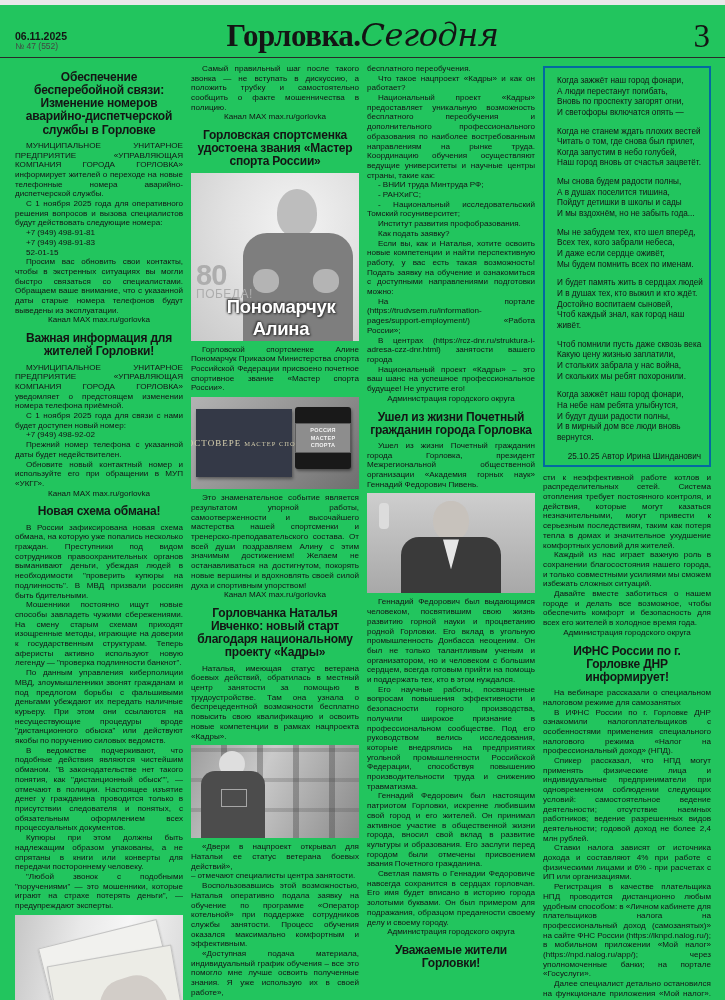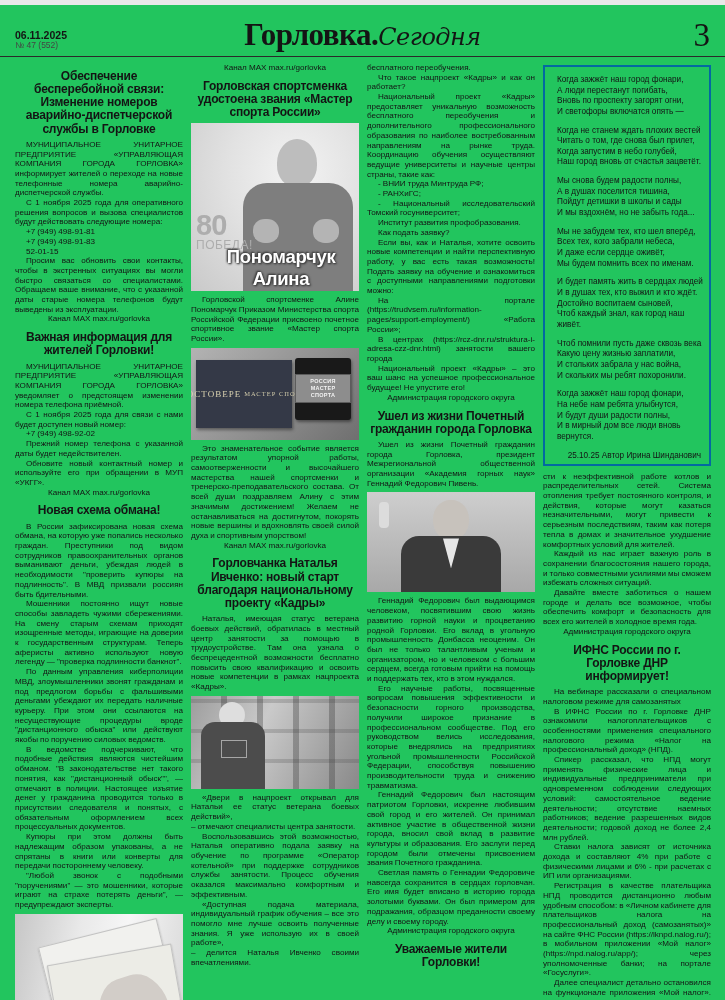--- a/index.html
+++ b/index.html
@@ -6,21 +6,21 @@
   .page{width:725px;height:1000px;margin:5px auto;background:#22c55e;color:#141414;
         font-family:"Liberation Sans",sans-serif;position:relative;overflow:hidden;box-sizing:border-box}
   
   .hdr{display:flex;align-items:flex-end;justify-content:space-between;
        padding:16px 15px 5px 15px;border-bottom:1.5px solid #2a2a2a}
   .hdr-left{width:120px;line-height:1.15}
   .hdr-date{font-size:10.5px;font-weight:bold}
   .hdr-issue{font-size:8.5px;color:#444}
   .masthead{flex:1;text-align:center;white-space:nowrap;line-height:.9;padding-bottom:2px}
   .m-bold{font-family:"Liberation Serif",serif;font-weight:bold;font-size:31px;letter-spacing:-.5px}
-  .m-script{font-family:"DejaVu Serif",serif;font-style:italic;font-size:24px;letter-spacing:-.5px}
+  .m-script{font-family:"DejaVu Serif",serif;font-style:italic;font-size:32px;letter-spacing:-.5px}
   .pageno{width:120px;text-align:right;font-family:"Liberation Serif",serif;font-size:33px;line-height:.9}
   
   .cols{display:flex;gap:8px;padding:6px 15px 0 15px;height:938px;overflow:hidden}
   .col{flex:0 0 168px;width:168px;overflow:hidden}
   .art-title{font-size:12px;font-weight:bold;text-align:center;line-height:1.1;
              margin:7px 2px 4px 2px;letter-spacing:-.2px}
   .par{margin:0;font-size:8.1px;line-height:1.2;text-align:justify;text-indent:11px;
        word-spacing:-.2px}
   .par.line{text-align:left}
   .par.right{text-align:center;text-indent:0}
@@ -125,20 +125,21 @@
         <div class="note note1"></div>
         <div class="note note2"></div>
         <div class="hand"></div>
       </div>
 
     </section>
 
     <section class="col">
       <div>
 
+      <p class="par">Самый правильный шаг после такого звонка — не вступать в дискуссию, а положить трубку и самостоятельно сообщить о факте мошенничества в полицию.</p>
           <p class="par right">Канал МАХ max.ru/gorlovka</p>
         </div>
       <h2 class="art-title">Горловская спортсменка удостоена звания «Мастер спорта России»</h2>
       <div class="photo ph-boxer">
         <div class="b-head"></div>
         <div class="b-torso"></div>
         <div class="b-fist1"></div>
         <div class="b-fist2"></div>
         <div class="emblem">
           <div class="e80">80</div>

